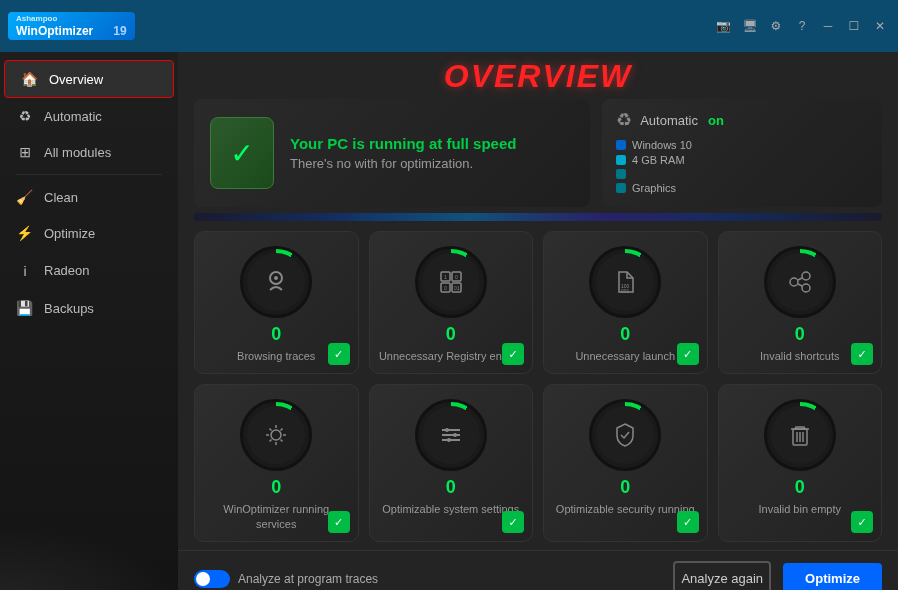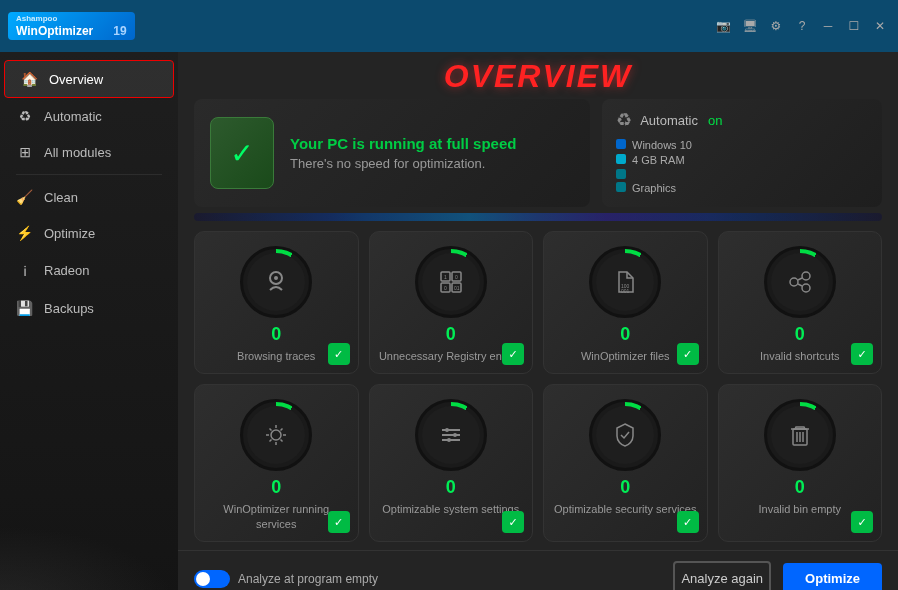--- a/index.html
+++ b/index.html
@@ -165,20 +165,21 @@
     }
     .sys-info-header {
       display: flex;
       align-items: center;
       gap: 8px;
       margin-bottom: 8px;
     }
     .sys-info-header .icon { color: #555; font-size: 18px; }
     .sys-info-row {
       display: flex;
+      align-items: center;
       gap: 6px;
       font-size: 11px;
       color: #aaa;
       margin: 3px 0;
     }
     .sys-dot { width: 10px; height: 10px; border-radius: 2px; flex-shrink: 0; }
     .dot-blue { background: #0066cc; }
     .dot-cyan { background: #00aacc; }
     .dot-teal { background: #007788; }
 
@@ -375,28 +376,28 @@
 
     <div class="page-title-bar">
       <span class="page-title-text">OVERVIEW</span>
     </div>
 
     <div class="top-section">
       <div class="status-card">
         <div class="status-check">✓</div>
         <div class="status-text">
           <h2>Your PC is running at full speed</h2>
-          <p>There's no speed for optimization.</p>
+          <p>There's no with for optimization.</p>
         </div>
       </div>
       <div class="system-info-card">
         <div class="sys-info-header">
           <span class="icon" style="color:#888;font-size:18px;">♻</span>
           <span style="color:#bbb;font-size:13px;">Automatic</span>
-          <span style="color:#00dd44;font-size:13px;font-weight:normal;margin-left:2px;">on</span>
+          <span style="color:#00dd44;font-size:13px;font-weight:bold;margin-left:2px;">on</span>
         </div>
         <div class="sys-info-row">
           <div class="sys-dot dot-blue"></div>
           <span>Windows 10</span>
         </div>
         <div class="sys-info-row">
           <div class="sys-dot dot-cyan"></div>
           <span>4 GB RAM</span>
         </div>
         <div class="sys-info-row">
@@ -459,21 +460,21 @@
           <div class="card-icon-inner">
             <svg width="28" height="28" viewBox="0 0 28 28" fill="none">
               <path d="M8 4 h8 l6 6 v14 H8 Z" stroke="#888" stroke-width="1.5" fill="none"></path>
               <path d="M16 4 v6 h6" stroke="#888" stroke-width="1.5" fill="none"></path>
               <text x="10" y="20" font-size="5" fill="#888">100</text>
               <text x="10" y="25" font-size="5" fill="#888">001</text>
             </svg>
           </div>
         </div>
         <div class="card-value">0</div>
-        <div class="card-label">WinOptimizer files</div>
+        <div class="card-label">Unnecessary launch</div>
         <div class="card-check">✓</div>
       </div>
 
       <div class="stat-card">
         <div class="card-icon-ring">
           <div class="card-icon-inner">
             <svg width="28" height="28" viewBox="0 0 28 28" fill="none">
               <circle cx="8" cy="14" r="4" stroke="#888" stroke-width="1.5" fill="none"></circle>
               <circle cx="20" cy="8" r="4" stroke="#888" stroke-width="1.5" fill="none"></circle>
               <circle cx="20" cy="20" r="4" stroke="#888" stroke-width="1.5" fill="none"></circle>
@@ -523,21 +524,21 @@
       <div class="stat-card">
         <div class="card-icon-ring">
           <div class="card-icon-inner">
             <svg width="28" height="28" viewBox="0 0 28 28" fill="none">
               <path d="M14 3 L22 7 L22 15 C22 20 18 24 14 25 C10 24 6 20 6 15 L6 7 Z" stroke="#888" stroke-width="1.5" fill="none"></path>
               <path d="M10 14 L13 17 L18 11" stroke="#888" stroke-width="1.5" fill="none"></path>
             </svg>
           </div>
         </div>
         <div class="card-value">0</div>
-        <div class="card-label">Optimizable security services</div>
+        <div class="card-label">Optimizable security running</div>
         <div class="card-check">✓</div>
       </div>
 
       <div class="stat-card">
         <div class="card-icon-ring">
           <div class="card-icon-inner">
             <svg width="28" height="28" viewBox="0 0 28 28" fill="none">
               <path d="M10 6 h8 l1 2 H9 Z" stroke="#888" stroke-width="1.5" fill="none"></path>
               <rect x="7" y="8" width="14" height="16" rx="1" stroke="#888" stroke-width="1.5" fill="none"></rect>
               <line x1="11" y1="11" x2="11" y2="21" stroke="#888" stroke-width="1.5"></line>
@@ -550,19 +551,19 @@
         <div class="card-value">0</div>
         <div class="card-label">Invalid bin empty</div>
         <div class="card-check">✓</div>
       </div>
 
     </div>
 
     <div class="bottom-bar">
       <div class="toggle-wrap">
         <div class="toggle"></div>
-        <span>Analyze at program empty</span>
+        <span>Analyze at program traces</span>
       </div>
       <button class="btn-analyze">Analyze again</button>
       <button class="btn-optimize">Optimize</button>
     </div>
   </div>
 </div>
 
 </body></html>

